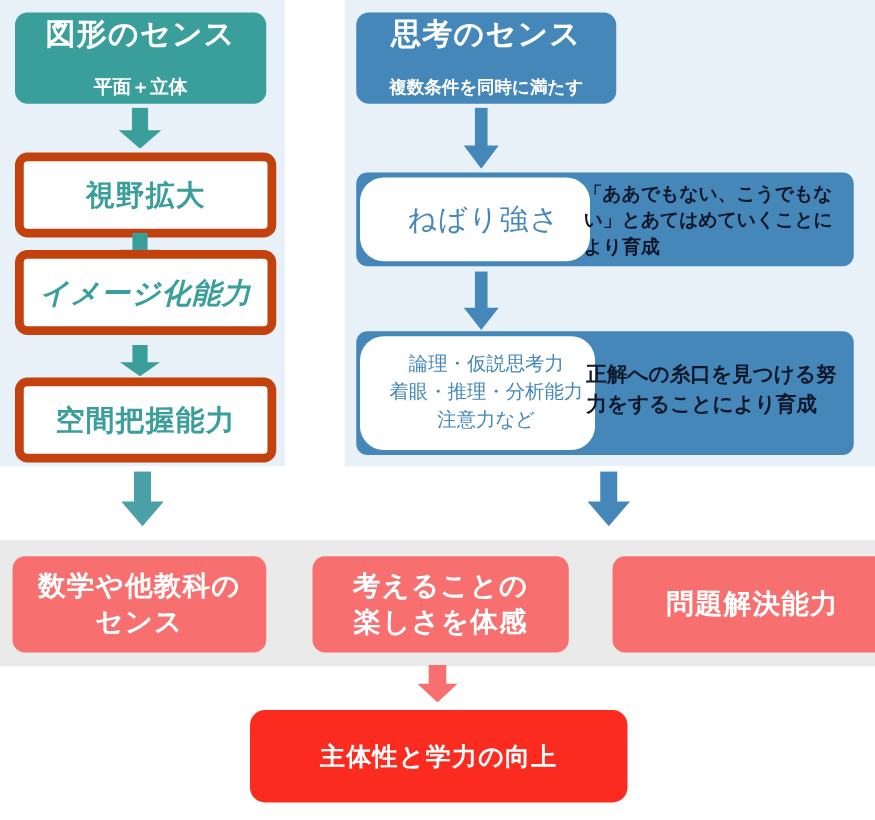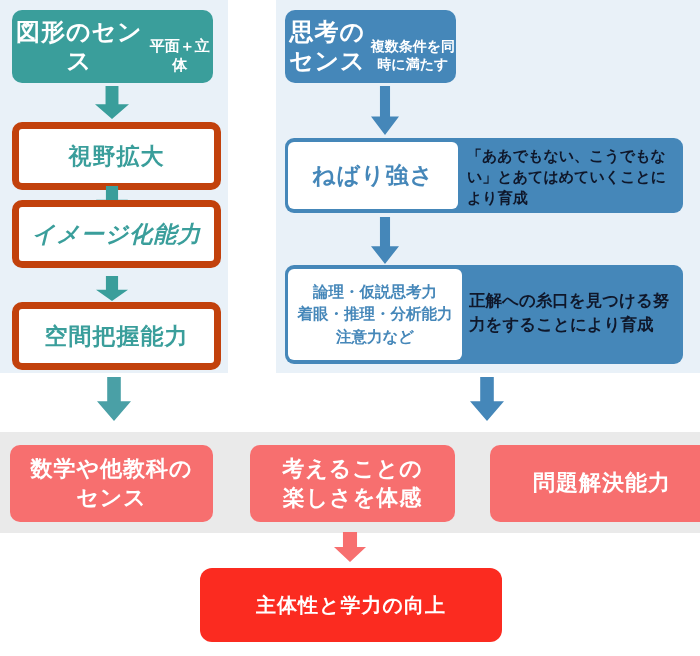--- a/index.html
+++ b/index.html
@@ -14,26 +14,26 @@
     position:absolute;top:0;height:373px;
     background:#e9f1f8;
   }
   .panel-left{left:0;width:228px;}
   .panel-right{left:276px;width:424px;}
 
   .hdr-box{
     position:absolute;
     border-radius:10px;
     color:#ffffff;text-align:center;
-    display:flex;flex-direction:row;justify-content:center;align-items:center;
+    display:flex;flex-direction:column;justify-content:center;align-items:center;
   }
   .hdr-title{font-size:24px;font-weight:bold;letter-spacing:1px;line-height:1.2;}
   .hdr-sub{font-size:15px;font-weight:bold;margin-top:18px;}
   .hdr-teal{left:12px;top:10px;width:201px;height:73px;background:#3a9e9b;}
-  .hdr-blue{left:9px;top:10px;width:171px;height:73px;background:#4587b9;}
+  .hdr-blue{left:9px;top:10px;width:208px;height:73px;background:#4587b9;}
 
   .step-box{
     position:absolute;left:12px;width:195px;height:54px;
     background:#ffffff;border:7px solid #c2410c;border-radius:10px;
     color:#3a9e9b;font-size:23px;font-weight:bold;letter-spacing:1px;
     display:flex;align-items:center;justify-content:center;
   }
 
   .arrow{
     position:absolute;
@@ -42,23 +42,23 @@
   .arrow-teal{background:#3a9e9b;}
   .arrow-teal-big{background:#4aa0a6;}
   .arrow-blue{background:#4587b9;}
   .arrow-salmon{background:#f76f6f;}
 
   .blue-row{
     position:absolute;left:9px;width:398px;
     background:#4587b9;border-radius:9px;
   }
   .blue-row-inner{
-    position:absolute;background:#ffffff;border-radius:6px;
-    color:#4587b9;font-weight:bold;text-align:center;
-    display:flex;align-items:center;justify-content:center;
+    position:absolute;background:#ffffff;border-radius:19px;
+    color:#4587b9;font-weight:normal;text-align:center;
+    display:flex;align-items:center;justify-content:center;padding-left:14px;
   }
   .row1-inner{left:3px;top:4px;width:170px;height:67px;font-size:23px;letter-spacing:1px;}
   .row2-inner{left:3px;top:4px;width:174px;height:91px;font-size:15.5px;line-height:1.45;white-space:pre-line;}
   .row-desc{
     position:absolute;color:#0f172a;font-weight:bold;
   }
   .row1-desc{left:182px;top:7px;width:212px;font-size:15px;line-height:1.4;}
   .row2-desc{left:184px;top:24px;width:212px;font-size:16.5px;line-height:1.45;}
 
   .gray-band{

